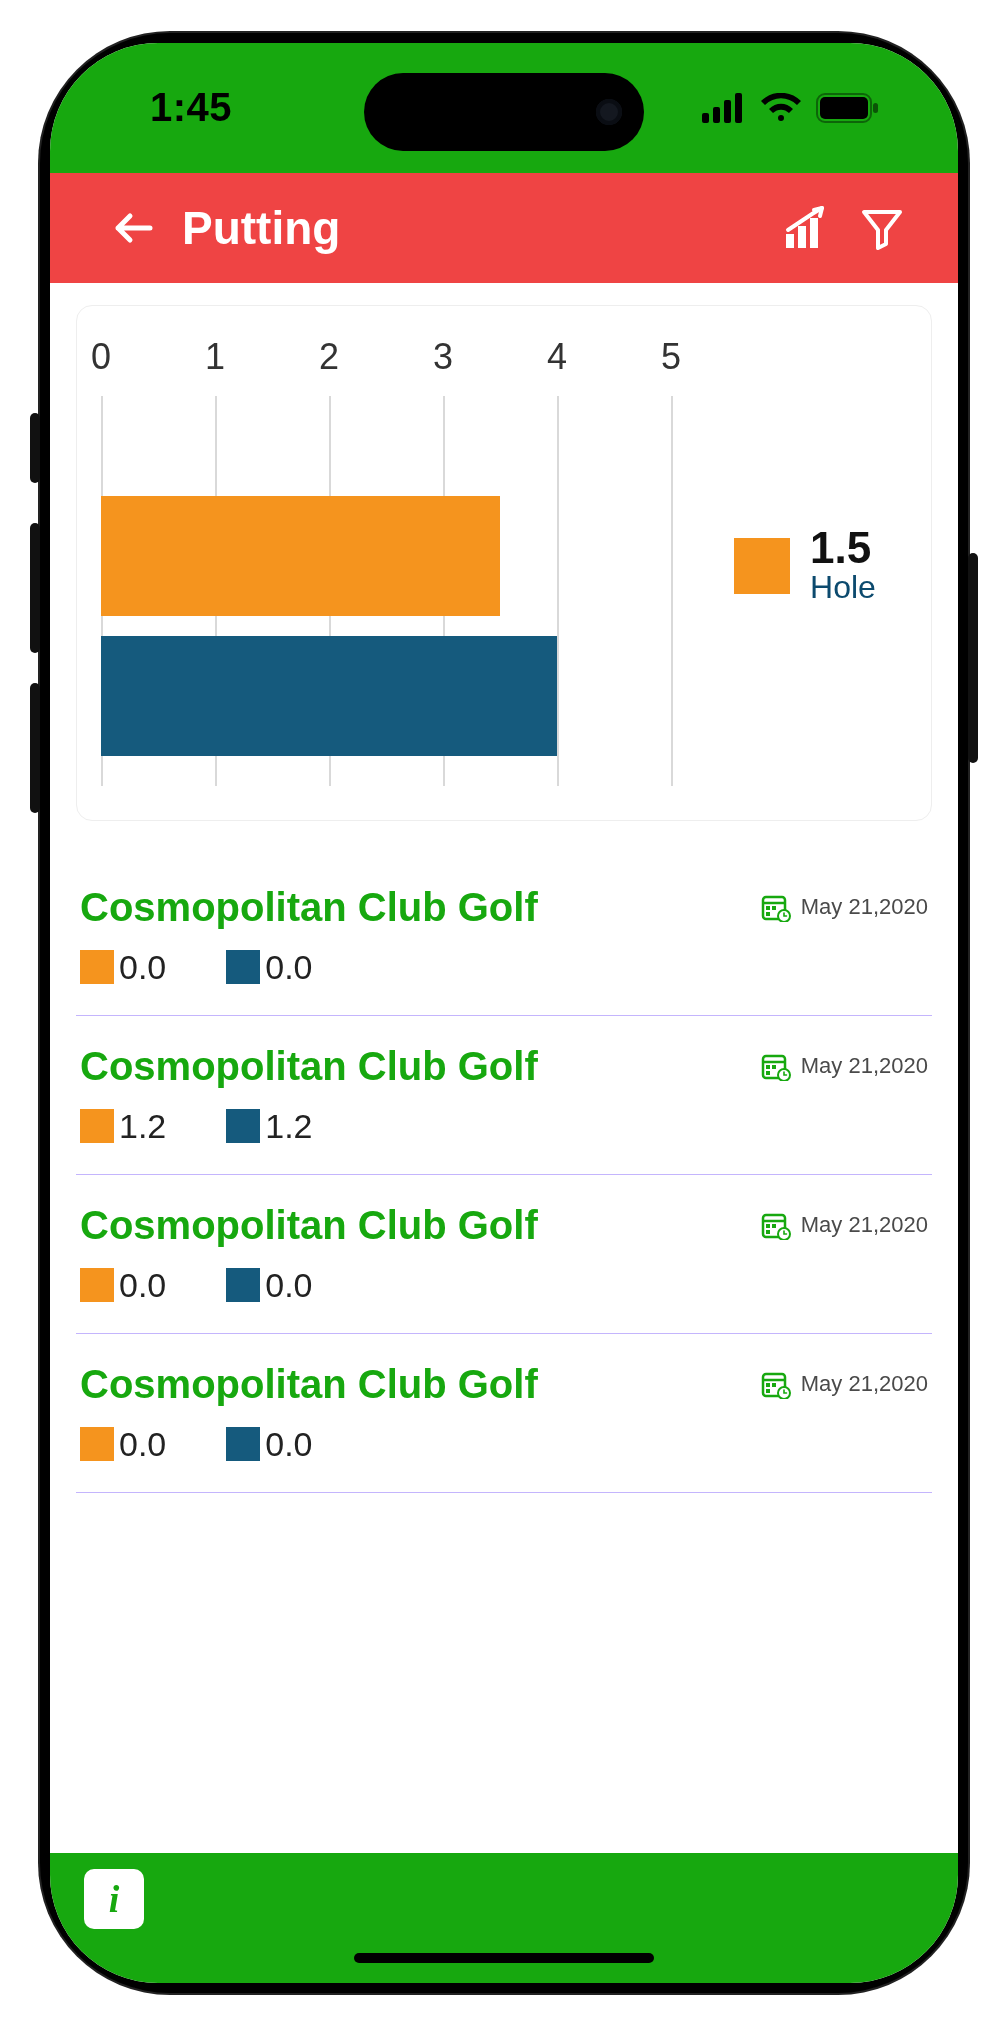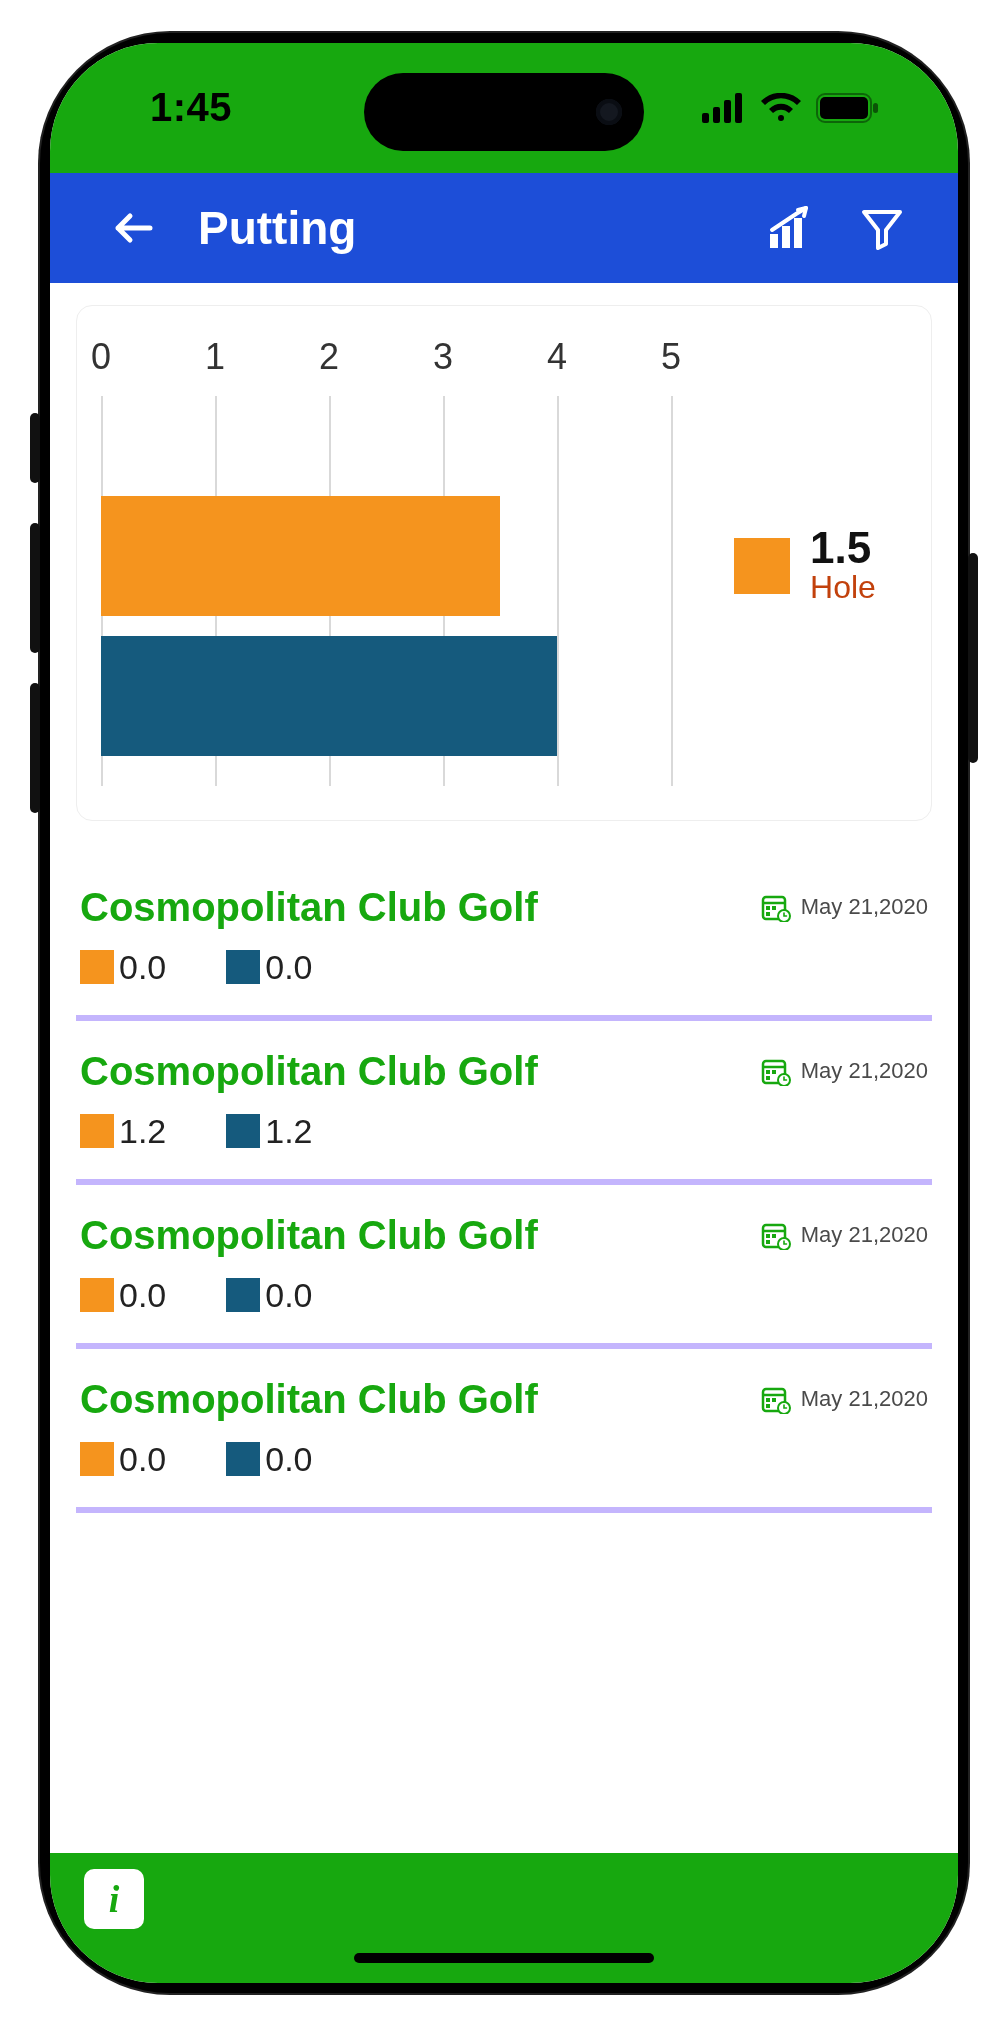--- a/index.html
+++ b/index.html
@@ -57,25 +57,25 @@
     justify-content: space-between;
     padding: 0 78px 0 100px;
     color: #000;
   }
   .status-time { font-size: 40px; font-weight: 700; letter-spacing: 0.5px; }
   .status-icons { display:flex; align-items:center; gap:14px; }
 
   
   .app-header {
     height: 110px;
-    background: #1d4ed8;
+    background: #ef4444;
     display:flex;
     align-items:center;
     padding: 0 48px 0 56px;
-    gap: 36px;
+    gap: 20px;
   }
   .app-header .title { color:#fff; font-size: 46px; font-weight: 700; flex:1; }
   .hdr-icon { color:#fff; display:flex; align-items:center; justify-content:center; width:56px; height:56px; }
 
   
   .content { flex:1; background:#fff; overflow-y:auto; padding: 22px 26px 0 26px; }
 
   
   .chart-card {
     border: 1px solid #eee;
@@ -91,27 +91,27 @@
   .bar { height:120px; }
   .bar.orange { background:#f5941e; }
   .bar.navy   { background:#155a7d; }
 
   .legend { width:210px; display:flex; flex-direction:row; justify-content:center; gap:48px; padding-left:6px; }
   .legend-row { display:flex; align-items:center; gap:20px; }
   .swatch { width:56px; height:56px; }
   .swatch.orange { background:#f5941e; }
   .swatch.navy   { background:#155a7d; }
   .legend-val { font-size:44px; font-weight:600; color:#111; line-height:1; }
-  .legend-lbl { font-size:32px; color:#c2410c; line-height:1.1; margin-top:0; }
+  .legend-lbl { font-size:32px; color:#0c4a6e; line-height:1.1; margin-top:0; }
 
   
   .rounds { margin-top: 36px; }
   .round-item {
     padding: 28px 4px 28px 4px;
-    border-bottom: 6px solid #c4b5fd;
+    border-bottom: 1px solid #c4b5fd;
   }
   .round-head { display:flex; align-items:center; justify-content:space-between; gap:12px; }
   .round-title { color:#17a80f; font-size:40px; font-weight:600; }
   .round-date-wrap { display:flex; align-items:center; gap:10px; color:#4a4a4a; font-size:22px; }
   .cal-ico { color:#17a80f; }
   .round-vals { display:flex; gap:60px; margin-top:18px; align-items:center; }
   .val-pair { display:flex; align-items:center; gap:5px; }
   .val-sw { width:34px; height:34px; }
   .val-sw.orange { background:#f5941e; }
   .val-sw.navy   { background:#155a7d; }

